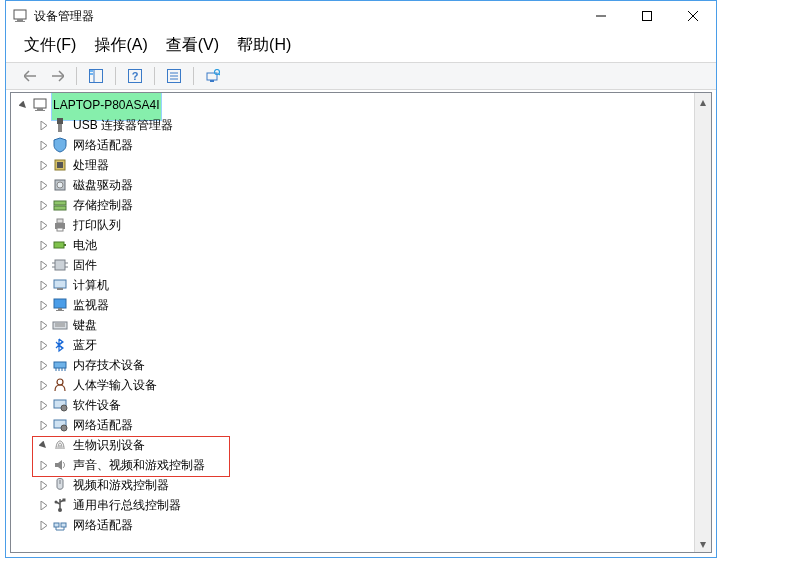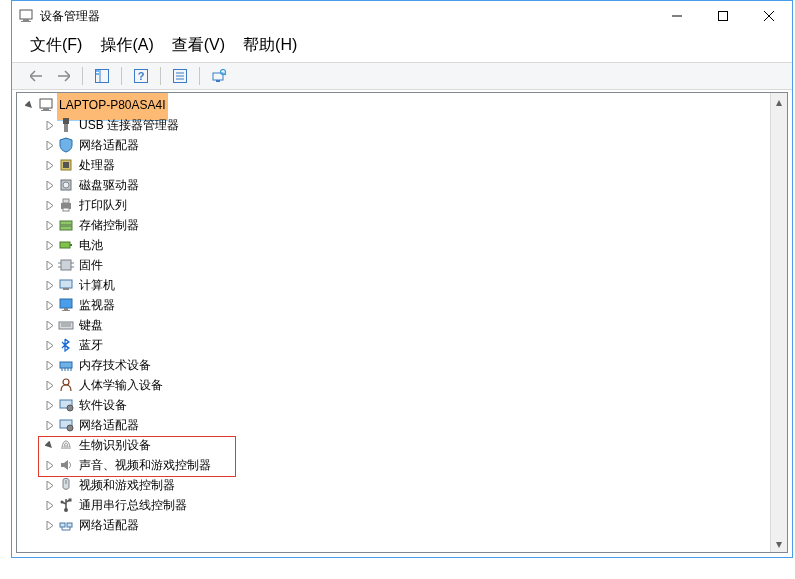--- a/index.html
+++ b/index.html
@@ -9,23 +9,23 @@
     font-family: "Microsoft YaHei", "Segoe UI", Tahoma, sans-serif;
     font-size: 12px;
     background: #fff;
     color: #000;
     width: 795px;
     height: 579px;
     overflow: hidden;
   }
   .window {
     border: 1px solid #4a9de8;
-    width: 782px;
+    width: 712px;
     height: 558px;
-    margin-left: 11px;
+    margin-left: 5px;
     margin-top: 0;
     position: relative;
     background: #fff;
     display: flex;
     flex-direction: column;
   }
   .titlebar {
     height: 30px;
     display: flex;
     align-items: center;
@@ -95,21 +95,21 @@
 
   .row {
     display:flex; align-items:center;
     height:20px;
     padding-left: 4px;
     white-space: nowrap;
   }
   .tw { width:16px; height:16px; display:flex; align-items:center; justify-content:center; color:#6b6b6b; font-size:9px; }
   .ico { width:16px; height:16px; display:flex; align-items:center; justify-content:center; margin:0 3px 0 1px; }
   .lbl { padding:0 2px; }
-  .root .lbl.sel { background:#fdba74; border:1px solid #99d1ff; padding:8px 1px; }
+  .root .lbl.sel { background:#86efac; border:1px solid #99d1ff; padding:8px 1px; }
   .indent-0 { padding-left: 4px; }
   .indent-1 { padding-left: 24px; }
   .indent-2 { padding-left: 50px; }
 
   .highlight-box {
     position:absolute;
     border: 1px solid #e23a2e;
     pointer-events:none;
   }
 </style>
@@ -274,40 +274,40 @@
           <span class="lbl">磁盘驱动器</span>
         </div>
         <div class="row indent-1">
           <span class="tw">
             <svg width="9" height="9" viewBox="0 0 9 9">
               <path d="M2 0 L8 4.5 L2 9 Z" fill="none" stroke="#888" stroke-width="1"></path>
             </svg>
           </span>
           <span class="ico">
             <svg viewBox="0 0 16 16">
+              <rect x="2" y="4" width="12" height="4" fill="#8fc66a" stroke="#4e7a3a"></rect>
+              <rect x="2" y="9" width="12" height="4" fill="#8fc66a" stroke="#4e7a3a"></rect>
+            </svg>
+          </span>
+          <span class="lbl">存储控制器</span>
+        </div>
+        <div class="row indent-1">
+          <span class="tw">
+            <svg width="9" height="9" viewBox="0 0 9 9">
+              <path d="M2 0 L8 4.5 L2 9 Z" fill="none" stroke="#888" stroke-width="1"></path>
+            </svg>
+          </span>
+          <span class="ico">
+            <svg viewBox="0 0 16 16">
               <rect x="3" y="6" width="10" height="6" fill="#888"></rect>
               <rect x="5" y="2" width="6" height="4" fill="#ddd" stroke="#888"></rect>
               <rect x="5" y="11" width="6" height="3" fill="#fff" stroke="#888"></rect>
             </svg>
           </span>
           <span class="lbl">打印队列</span>
-        </div>
-        <div class="row indent-1">
-          <span class="tw">
-            <svg width="9" height="9" viewBox="0 0 9 9">
-              <path d="M2 0 L8 4.5 L2 9 Z" fill="none" stroke="#888" stroke-width="1"></path>
-            </svg>
-          </span>
-          <span class="ico">
-            <svg viewBox="0 0 16 16">
-              <rect x="2" y="4" width="12" height="4" fill="#8fc66a" stroke="#4e7a3a"></rect>
-              <rect x="2" y="9" width="12" height="4" fill="#8fc66a" stroke="#4e7a3a"></rect>
-            </svg>
-          </span>
-          <span class="lbl">存储控制器</span>
         </div>
         <div class="row indent-1">
           <span class="tw">
             <svg width="9" height="9" viewBox="0 0 9 9">
               <path d="M2 0 L8 4.5 L2 9 Z" fill="none" stroke="#888" stroke-width="1"></path>
             </svg>
           </span>
           <span class="ico">
             <svg viewBox="0 0 16 16">
               <rect x="2" y="5" width="10" height="6" fill="#7fc24c" stroke="#4a7a2a"></rect>

